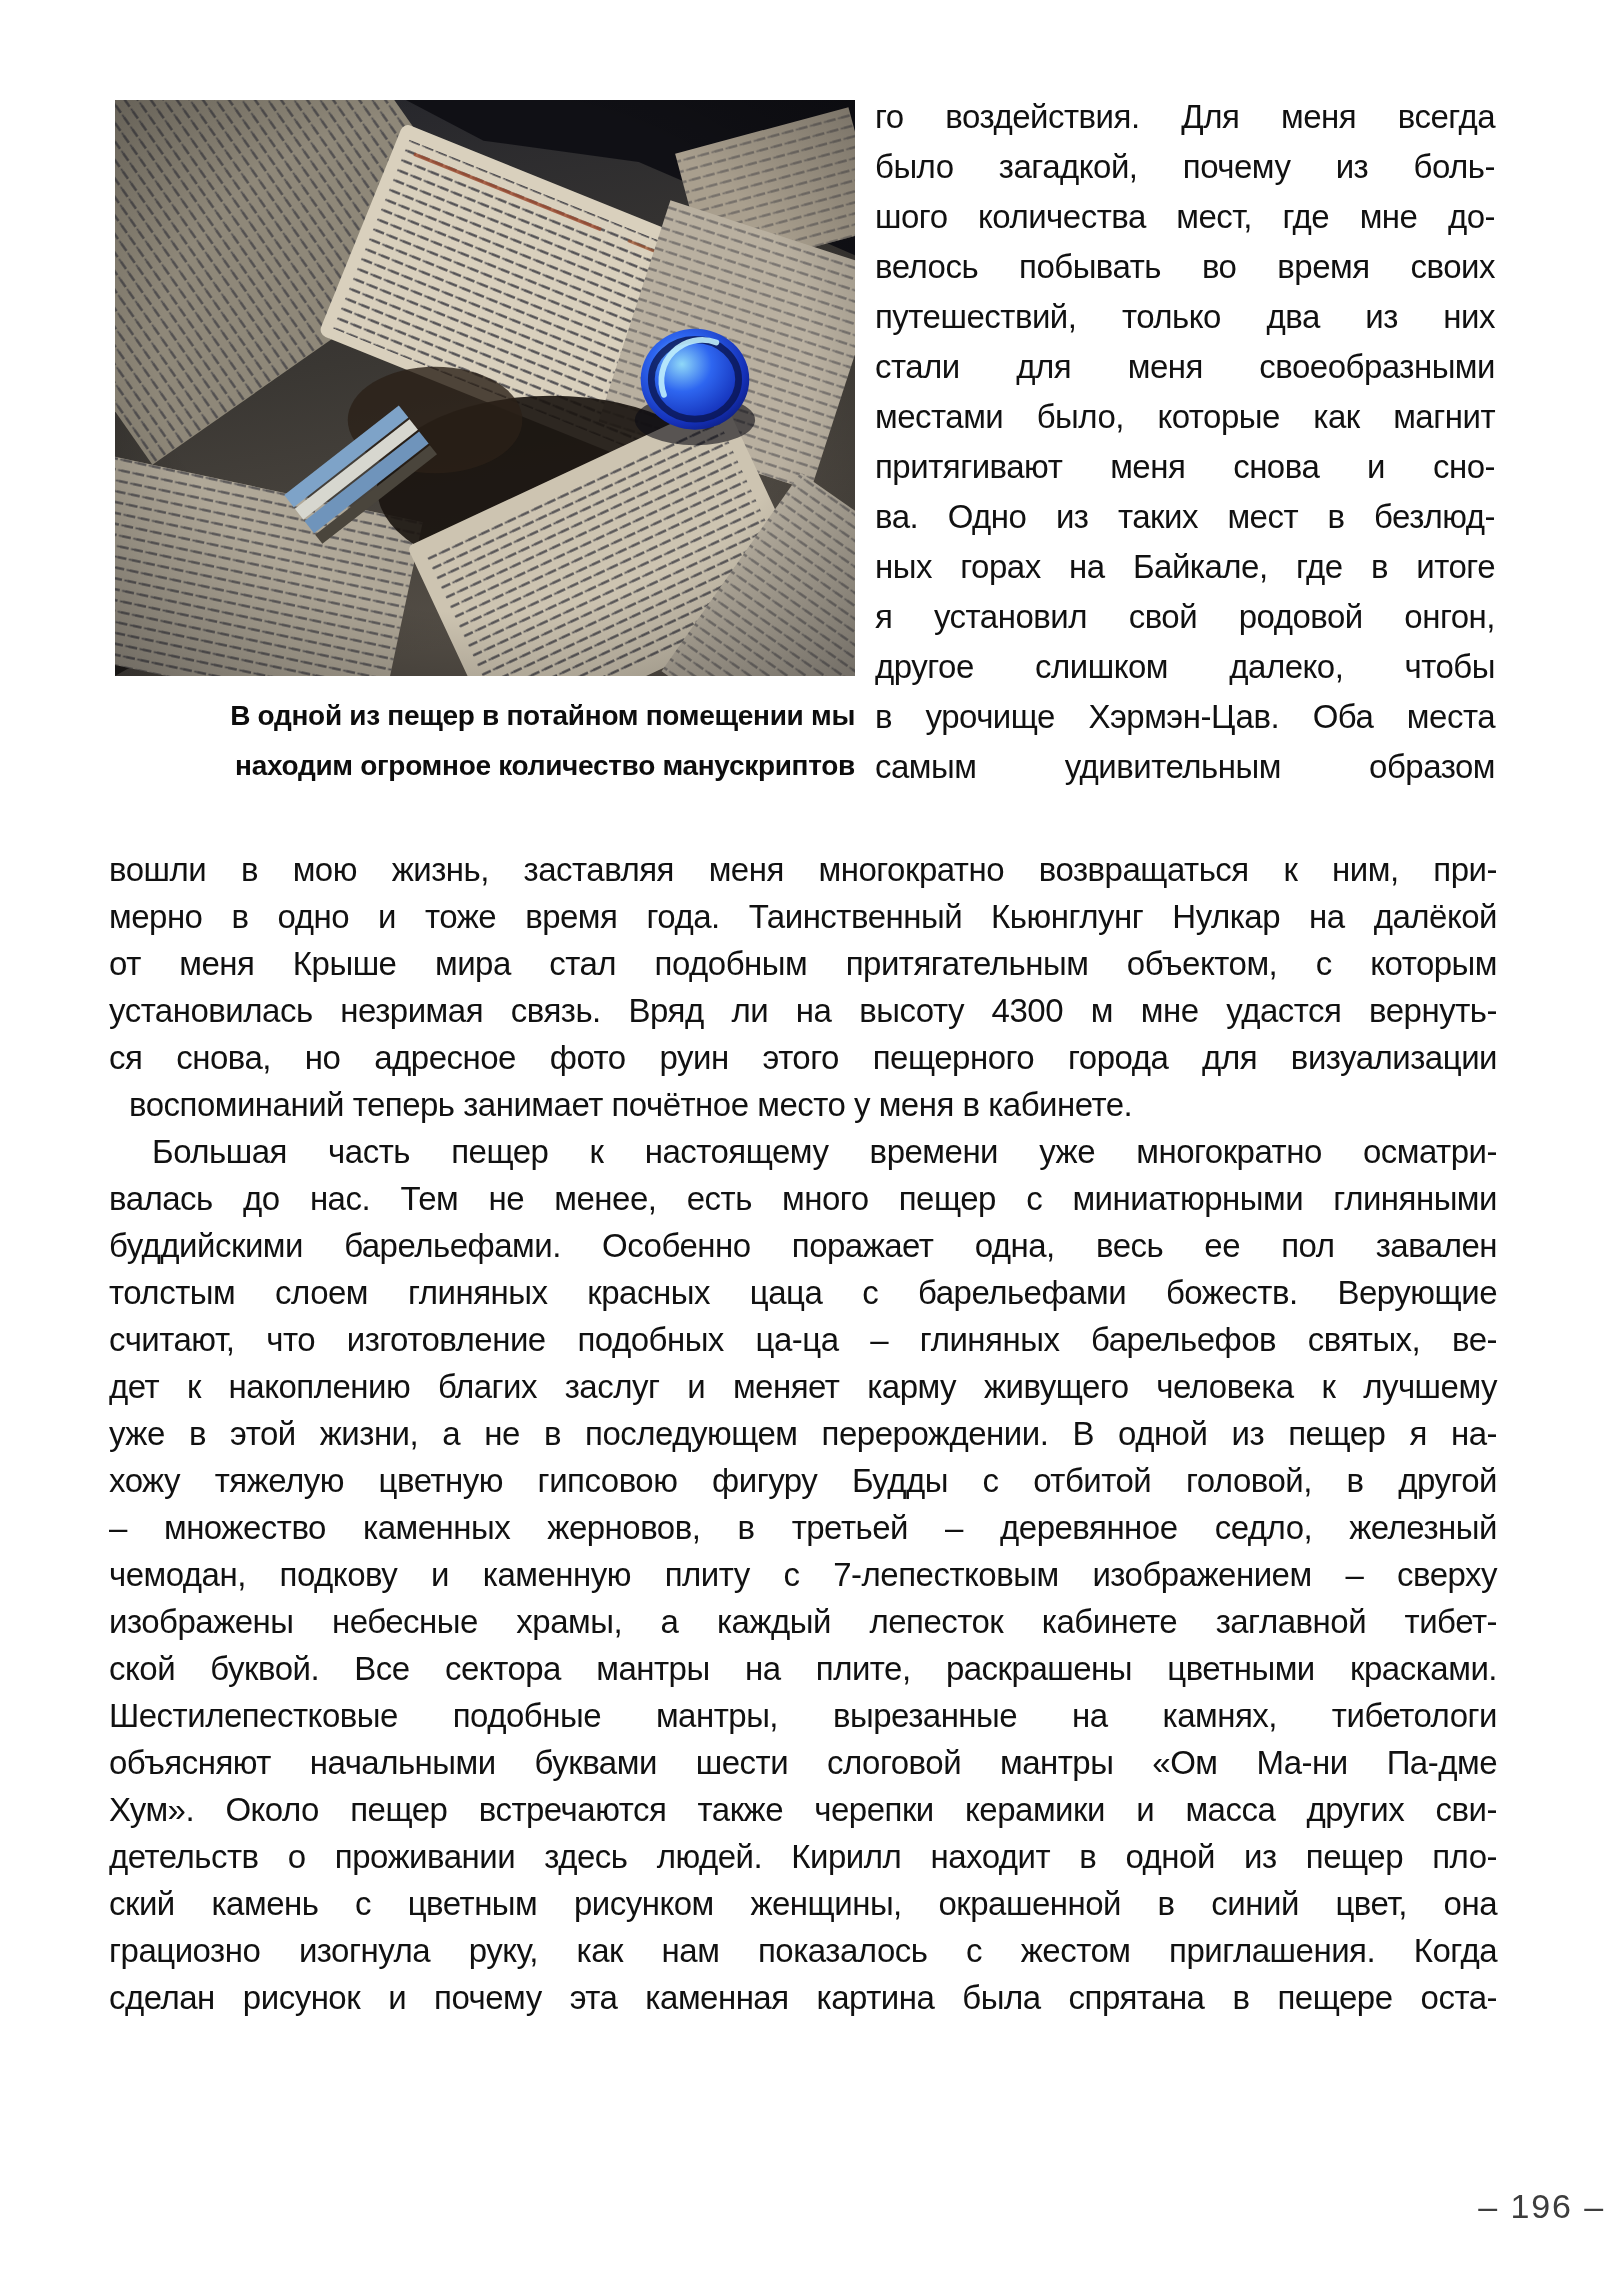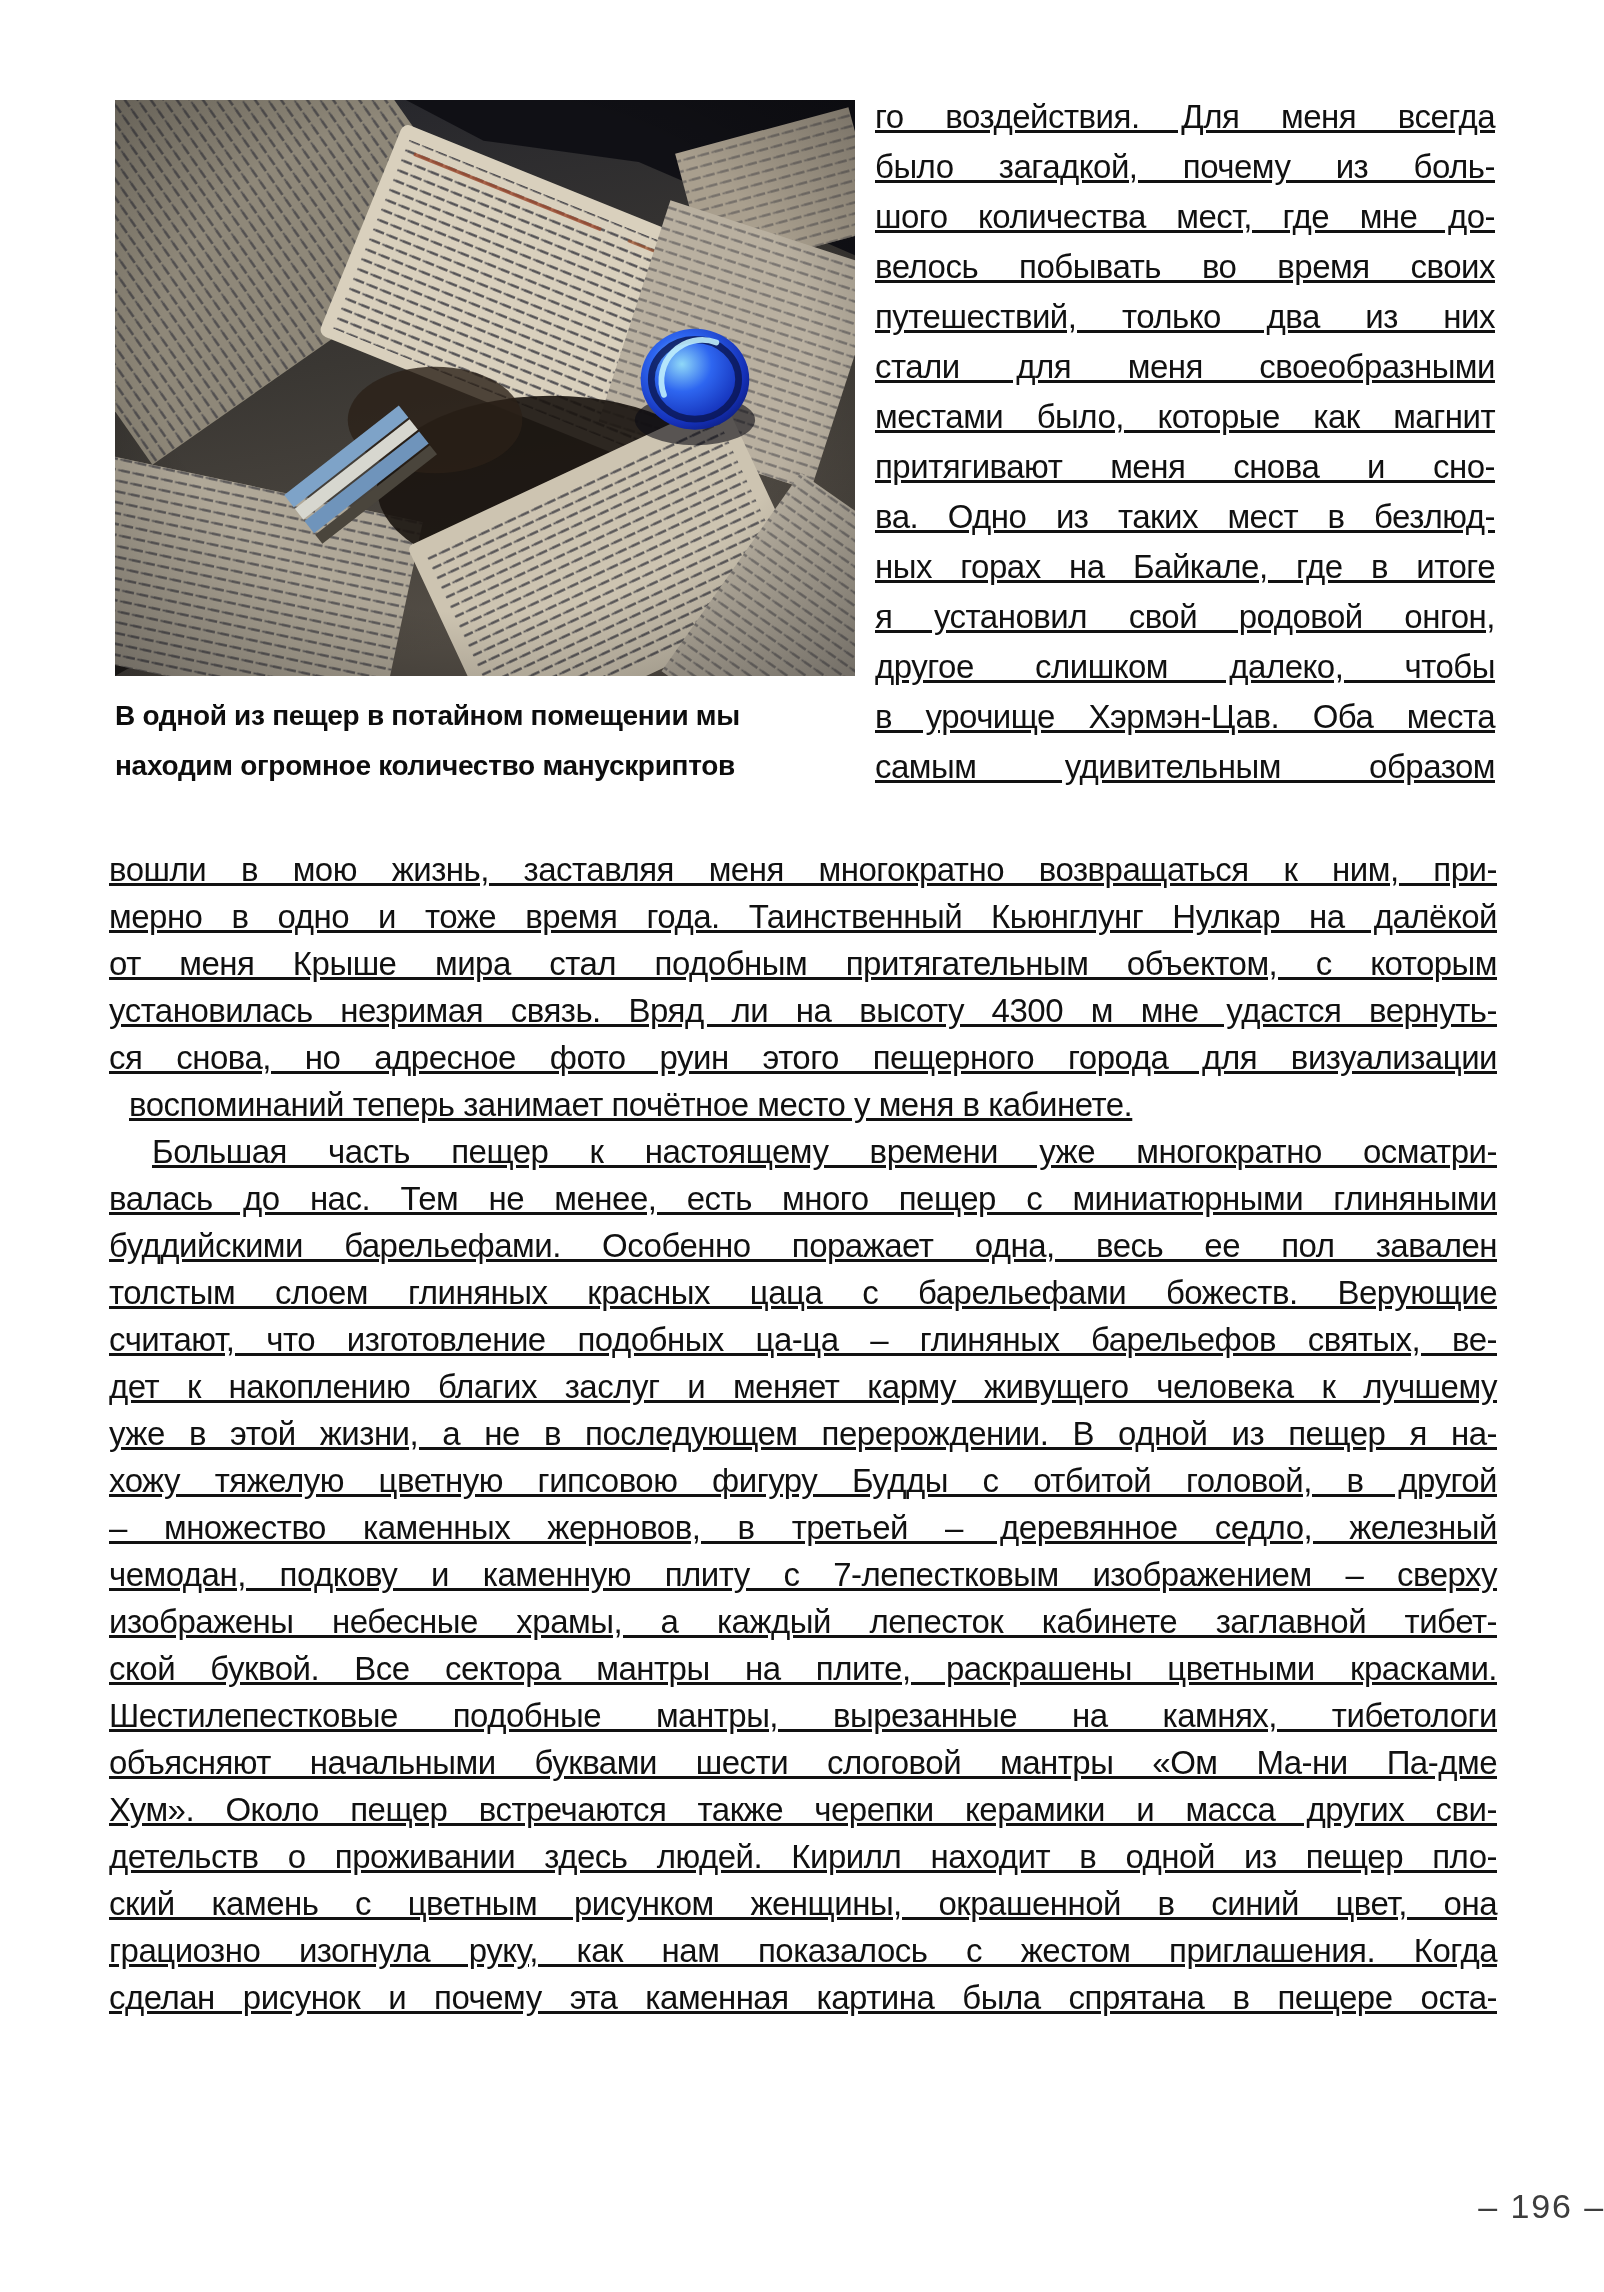--- a/index.html
+++ b/index.html
@@ -13,35 +13,34 @@
     overflow:hidden;
   }
   .photo {
     position:absolute; left:115px; top:100px;
     width:740px; height:576px;
   }
   .photo svg { display:block; width:100%; height:100%; }
   .caption {
     position:absolute; left:115px; top:691px; width:740px;
     font-weight:700; font-size:28px; line-height:50px;
-    text-align:left; color:#0d0d0d; letter-spacing:-0.3px;
+    text-align:right; color:#0d0d0d; letter-spacing:-0.3px;
   }
   .rcol {
     position:absolute; left:875px; top:92px; width:620px;
     font-size:33px; line-height:50px; letter-spacing:-0.5px;
   }
   .bodytext {
     position:absolute; left:109px; top:846px; width:1388px;
     font-size:33px; line-height:47px; letter-spacing:-0.5px;
   }
   .ln {
     text-align:justify;
     text-align-last:justify;
     white-space:nowrap; 
-    text-decoration:underline;
   }
   .rcol .ln, .bodytext .ln { white-space:normal; }
   .ln.para-end { text-align-last:left;margin-left:20px; }
   .ln.indent { text-indent:43px; }
   .pagenum {
     position:absolute; left:0; top:2187px; width:1605px;
     text-align:right; font-size:34px; color:#3d3d3d; letter-spacing:1.9px;
   }
 </style>
 </head>

